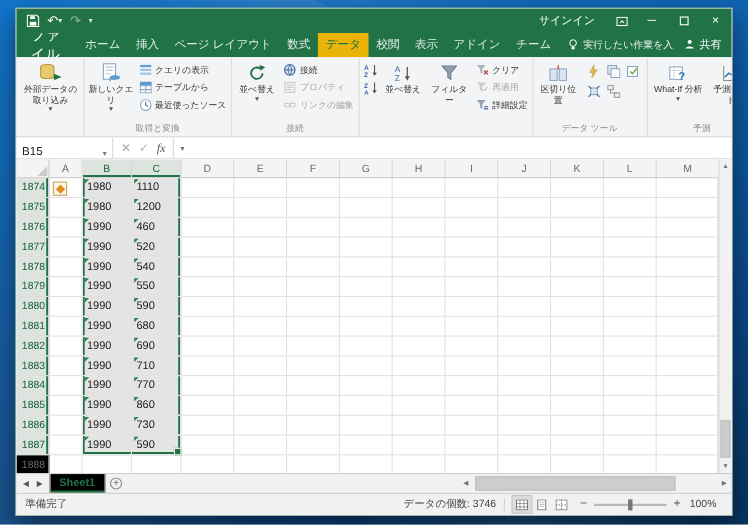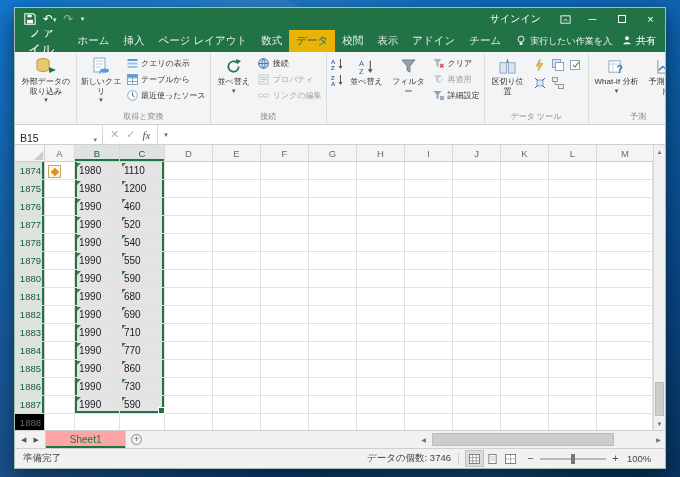--- a/index.html
+++ b/index.html
@@ -107,21 +107,21 @@
 
   
   .vscroll { width:12px; flex:none; background:#f1f1f1; border-left:1px solid #d5d5d5; display:flex; flex-direction:column; }
   .vs-btn { height:13px; display:flex; align-items:center; justify-content:center; color:#707070; font-size:6px; flex:none; }
   .vs-track { flex:1; position:relative; }
   .vs-thumb { position:absolute; left:1px; right:1px; bottom:1px; height:34px; background:#cdcdcd; border:1px solid #bdbdbd; }
 
   
   .tabbar { height:18px; background:#f1f1f1; border-top:1px solid #cfcfcf; display:flex; align-items:stretch; flex:none; font-size:10px; }
   .tab-nav { display:flex; align-items:center; gap:7px; padding:0 6px; color:#555; font-size:7px; }
-  .sheet-tab { background:#fca5a5; border-left:1px solid #cfcfcf; border-right:1px solid #cfcfcf; display:flex; align-items:center; padding:0 24px; color:#217346; font-weight:normal; box-shadow:inset 0 -2px 0 #217346; }
+  .sheet-tab { background:#000000; border-left:1px solid #cfcfcf; border-right:1px solid #cfcfcf; display:flex; align-items:center; padding:0 8px; color:#217346; font-weight:bold; box-shadow:inset 0 -2px 0 #217346; }
   .newsheet { width:20px; display:flex; align-items:center; justify-content:center; }
   .plus-circle { width:11px; height:11px; border:1px solid #888; border-radius:50%; color:#666; font-size:9px; line-height:9px; text-align:center; }
   .hscroll { margin-left:auto; width:248px; display:flex; align-items:center; }
   .hs-btn { width:13px; text-align:center; color:#707070; font-size:6px; }
   .hs-track { flex:1; height:100%; position:relative; }
   .hs-thumb { position:absolute; top:2px; bottom:2px; left:2px; width:82%; background:#cdcdcd; border:1px solid #bdbdbd; }
 
   
   .statusbar { height:20px; background:#f1f1f1; border-top:1px solid #cfcfcf; display:flex; align-items:center; padding:0 8px; font-size:9.5px; color:#444; flex:none; }
   .sb-right { margin-left:auto; display:flex; align-items:center; gap:7px; }

